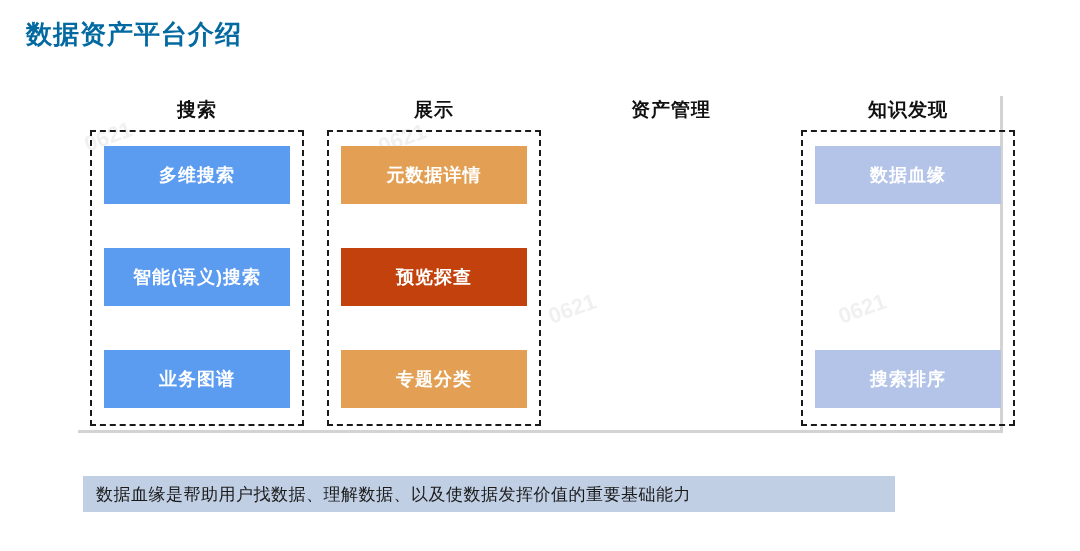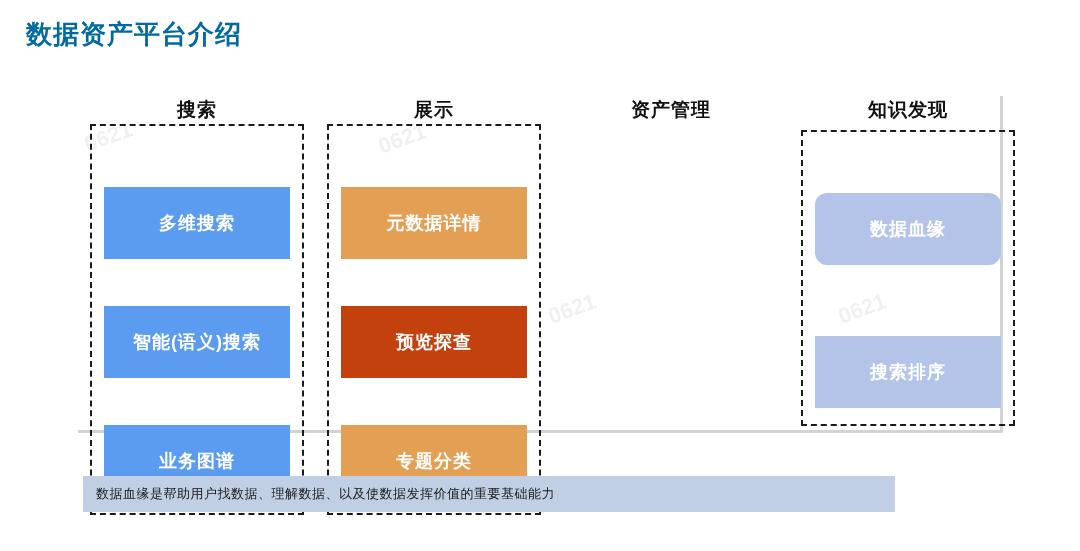--- a/index.html
+++ b/index.html
@@ -72,48 +72,47 @@
     flex: 1;
     border: 2px dashed #1a1a1a;
     box-sizing: border-box;
     padding: 14px 12px 16px 12px;
     display: flex;
     flex-direction: column;
     justify-content: space-between;
   }
 
   .node-box {
-    height: 72px;
+    height: 58px;
     display: flex;
     align-items: center;
     justify-content: center;
     color: #ffffff;
     font-size: 18px;
     font-weight: 700;
     letter-spacing: 1px;
     white-space: nowrap;
     box-sizing: border-box;
-    margin-top: 47px;
   }
 
   
   #caption-bar {
     position: absolute;
     left: 83px;
     top: 476px;
     width: 812px;
     height: 36px;
     background: #c0cfe4;
     display: flex;
     align-items: center;
     box-sizing: border-box;
     padding-left: 13px;
   }
   #caption-text {
-    font-size: 13px;
+    font-size: 17px;
     font-weight: 400;
     color: #1a1a1a;
     letter-spacing: 0.5px;
     white-space: nowrap;
   }
 
   
   .watermark {
     position: absolute;
     color: rgba(140, 140, 140, 0.13);
@@ -156,21 +155,21 @@
       </div>
     </div>
 
     <div class="column">
       <div class="column-header">资产管理</div>
     </div>
 
     <div class="column">
       <div class="column-header">知识发现</div>
       <div class="column-body">
-        <div class="node-box" style="background:#b3c4e8;border-radius:12px;">数据血缘</div>
+        <div class="node-box" style="background:#b3c4e8;">数据血缘</div>
         <div class="node-box" style="background:#b3c4e8;">搜索排序</div>
       </div>
     </div>
 
   </div>
 </div>
 
 <div id="caption-bar">
   <span id="caption-text">数据血缘是帮助用户找数据、理解数据、以及使数据发挥价值的重要基础能力</span>
 </div>

